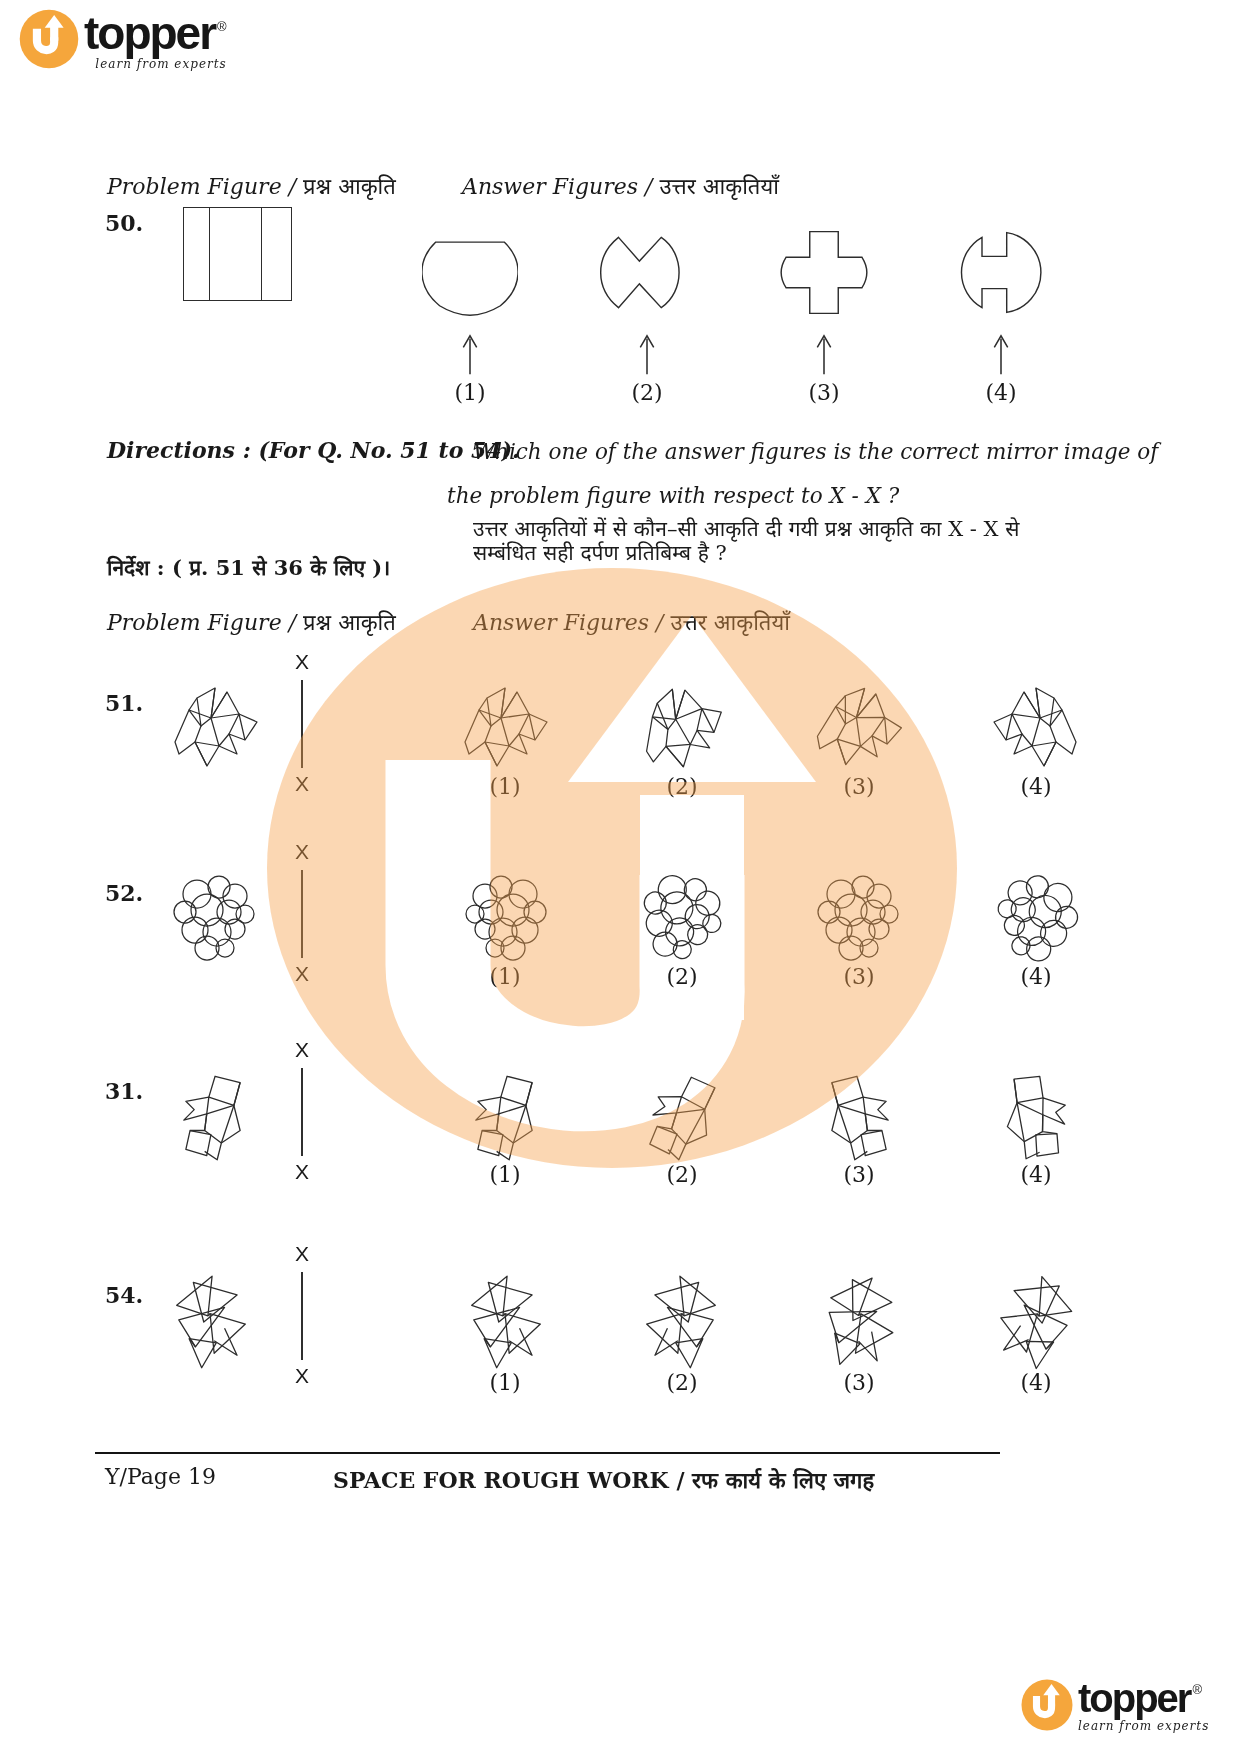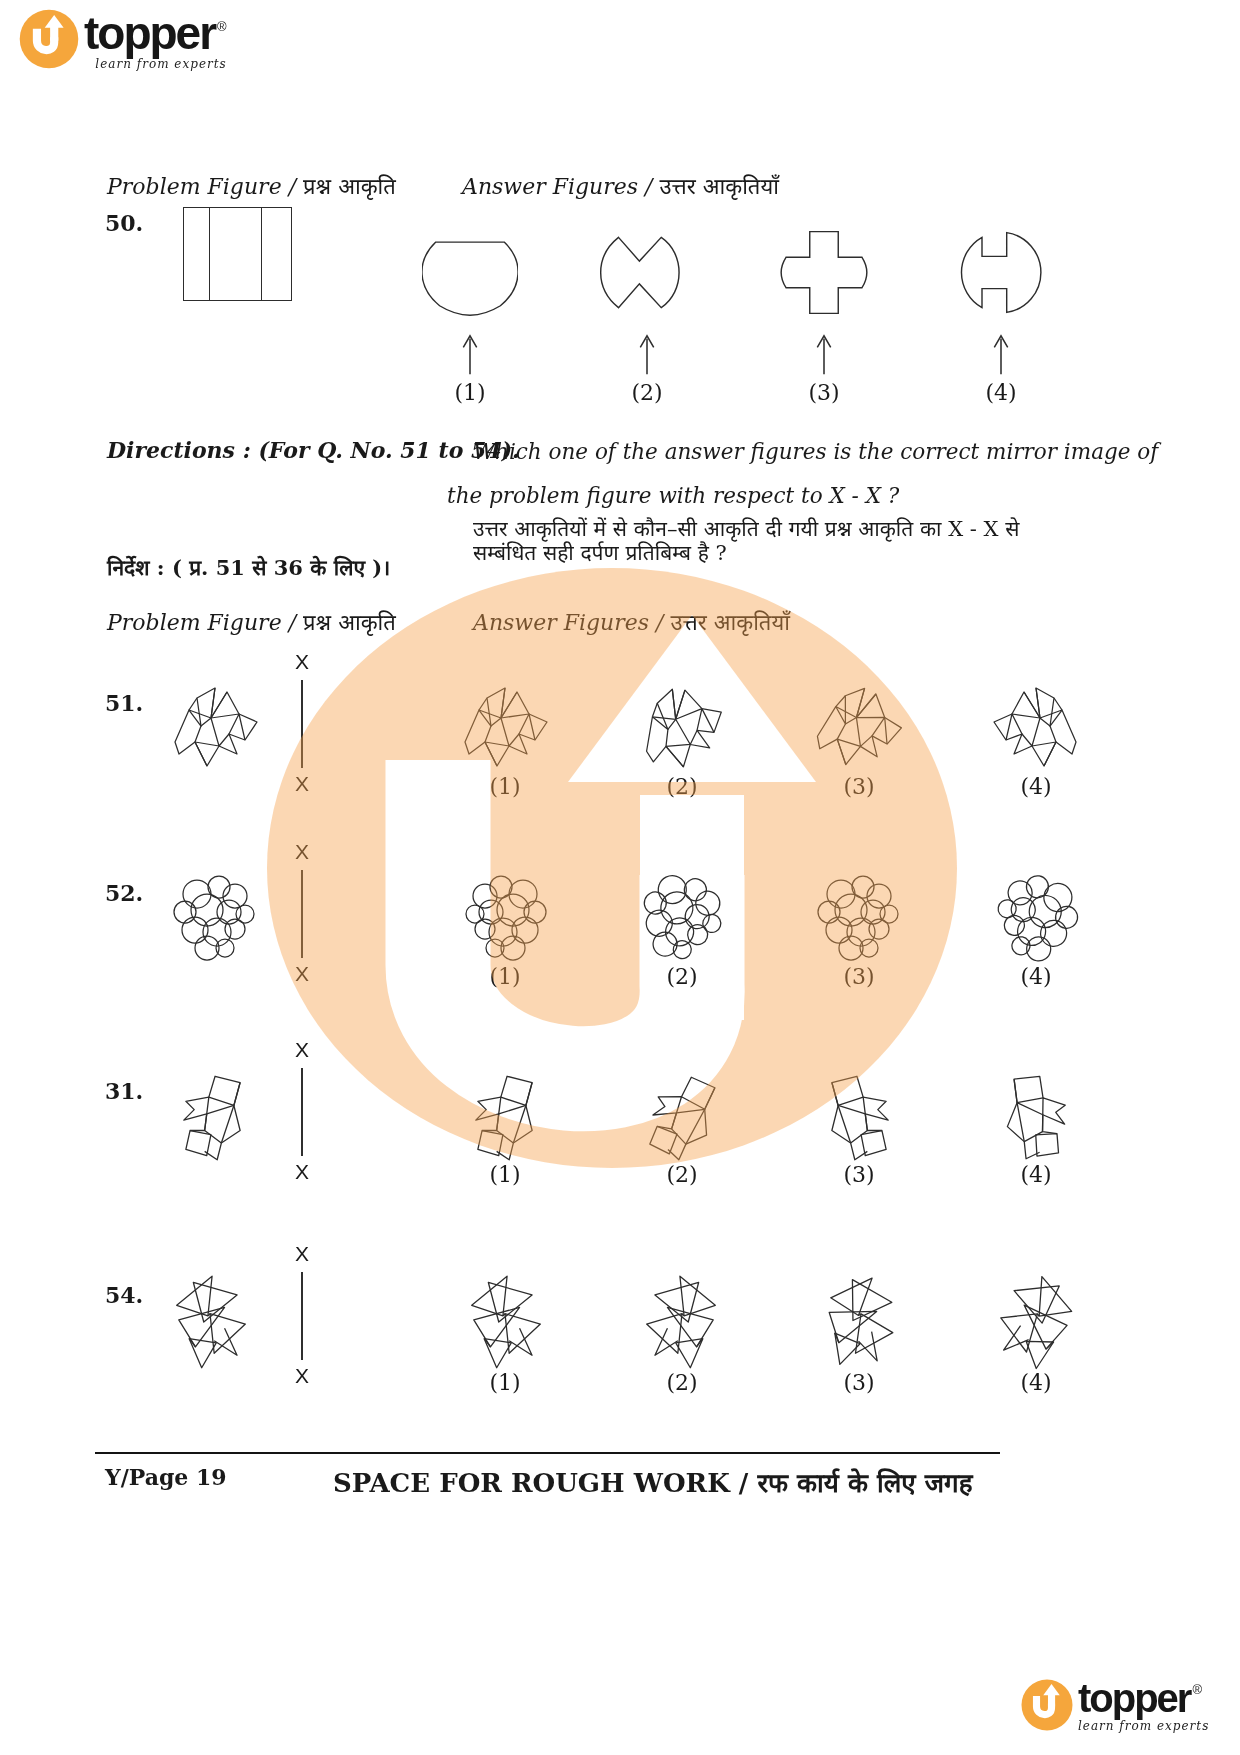--- a/index.html
+++ b/index.html
@@ -27,22 +27,22 @@
   .dir-line-en{font-style:italic;font-size:21.5px;white-space:nowrap;}
   .dir-line-hi{font-size:21px;white-space:nowrap;}
   
   .fig{display:block;}
   .fig *{vector-effect:non-scaling-stroke;}
   .vline{width:1.5px;background:#2f2f2f;}
   .p50rect{border:1.6px solid #2d2d2d;display:flex;}
   .p50rect .cell{border-right:1.4px solid #2d2d2d;height:100%;}
   
   .footrule{border-top:2.6px solid #141414;}
-  .foot-page{font-weight:bold;font-size:22px;}
-  .foot-rough{font-weight:bold;font-size:26px;white-space:nowrap;}
+  .foot-page{font-weight:normal;font-size:22px;}
+  .foot-rough{font-weight:bold;font-size:22px;white-space:nowrap;}
   
   #watermark{pointer-events:none;z-index:30;}
 </style>
 </head>
 <body>
 
 <svg width="0" height="0" style="position:absolute">
   <defs>
     <g id="fig51" stroke="#2d2d2d" stroke-width="1.25" fill="none" stroke-linejoin="round">
       <path d="M10 60 L24 28 L36 44 L32 16 L50 6 L46 36 L62 10 L74 32 L92 40 L80 58 L64 52 L72 72 L54 64 L42 84 L30 60 L14 72 Z"></path>

